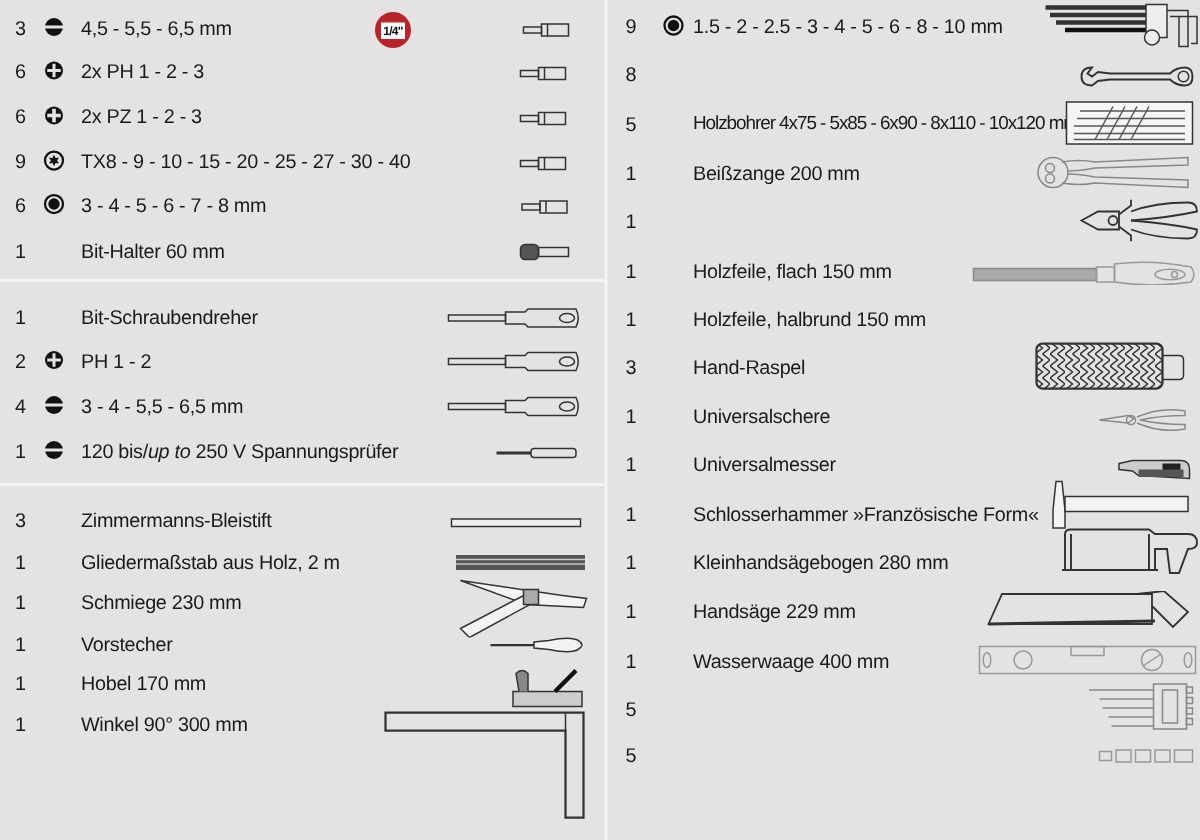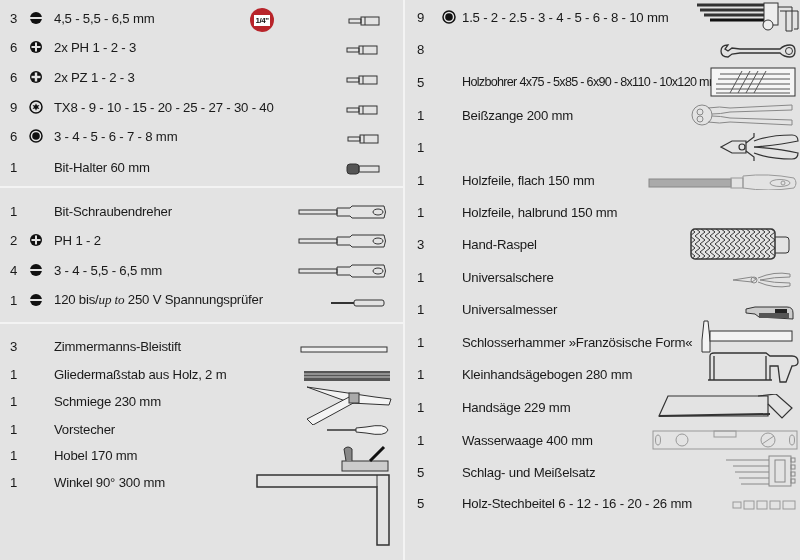--- a/index.html
+++ b/index.html
@@ -25,21 +25,21 @@
   .col-right .qty { left: 12px; }
   .col-right .sym { left: 37px; }
   .col-right .label { left: 57px; text-align: center; }
   .row { left: 0; right: 0; }
   .tool { position: absolute; }
   .badge {
     position: absolute; left: 250px; top: 8px; width: 24px; height: 24px; border-radius: 50%;
     background: #b8242a; display: flex; align-items: center; justify-content: center;
   }
   .badge span { background: #fff; color: #111; font-size: 8px; font-weight: bold; padding: 1px 2px; line-height: 9px; letter-spacing: -0.5px; }
-  em { font-style: italic; font-family: Liberation Serif, serif; }
+  em { font-style: italic; }
 </style>
 </head>
 <body>
 
 <div class="vdiv"></div>
 <div class="hdiv" style="top:186px"></div>
 <div class="hdiv" style="top:322px"></div>
 
 <div class="badge">
     <span>1/4"</span>
@@ -396,40 +396,38 @@
           <ellipse cx="6" cy="11" rx="2.5" ry="5"></ellipse>
           <ellipse cx="140" cy="11" rx="2.5" ry="5"></ellipse>
           <rect x="24" y="5" width="12" height="12" rx="6"></rect>
           <rect x="62" y="2" width="22" height="6"></rect>
           <circle cx="116" cy="11" r="7"></circle>
           <line x1="110" y1="15" x2="122" y2="7"></line>
         </g>
       </svg></div>
     <div class="row" style="top: 461px;">
       <span class="qty">5</span>
-      <span class="label">Schlag- und Meißelsatz</span>
     </div>
     <div class="tool" style="left: 320px; top: 454px;"><svg width="72" height="34" viewBox="0 0 72 34">
         <g fill="none" stroke="#888">
           <line x1="1" y1="6" x2="44" y2="6"></line>
           <line x1="8" y1="12" x2="44" y2="12"></line>
           <line x1="10" y1="18" x2="44" y2="18"></line>
           <line x1="14" y1="24" x2="44" y2="24"></line>
           <line x1="16" y1="30" x2="44" y2="30"></line>
           <rect x="44" y="2" width="22" height="30"></rect>
           <rect x="50" y="6" width="10" height="22"></rect>
           <rect x="66" y="4" width="4" height="4"></rect>
           <rect x="66" y="11" width="4" height="4"></rect>
           <rect x="66" y="18" width="4" height="4"></rect>
           <rect x="66" y="25" width="4" height="4"></rect>
         </g>
       </svg></div>
     <div class="row" style="top: 492px;">
       <span class="qty">5</span>
-      <span class="label">Holz-Stechbeitel 6 - 12 - 16 - 20 - 26 mm</span>
     </div>
     <div class="tool" style="left: 327px; top: 497px;"><svg width="66" height="12" viewBox="0 0 66 12">
         <g fill="none" stroke="#999">
           <rect x="1" y="3" width="8" height="6"></rect>
           <rect x="12" y="2" width="10" height="8"></rect>
           <rect x="25" y="2" width="10" height="8"></rect>
           <rect x="38" y="2" width="10" height="8"></rect>
           <rect x="51" y="2" width="12" height="8"></rect>
         </g>
       </svg></div>

